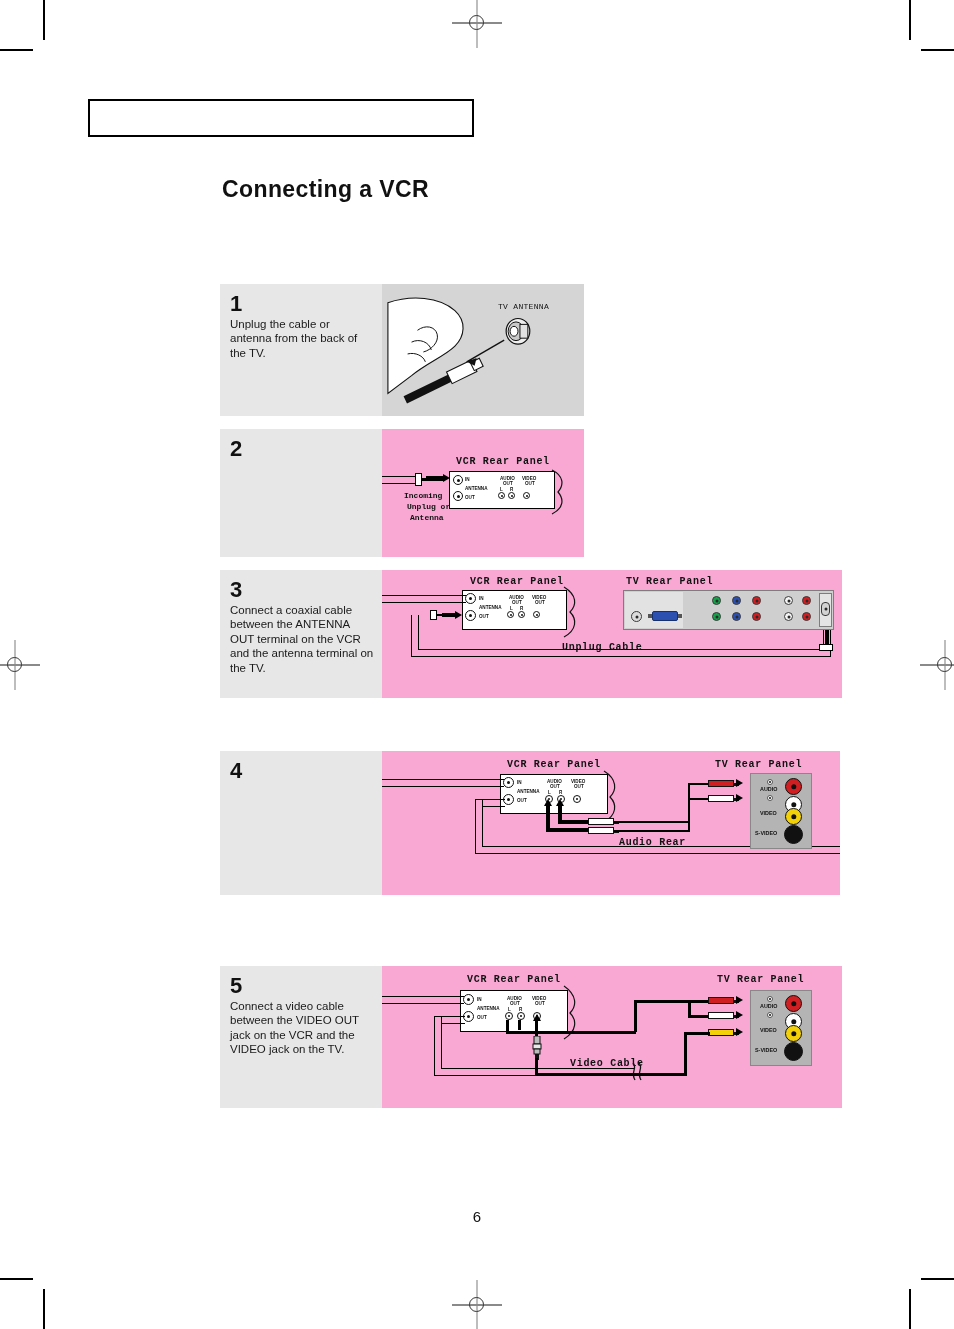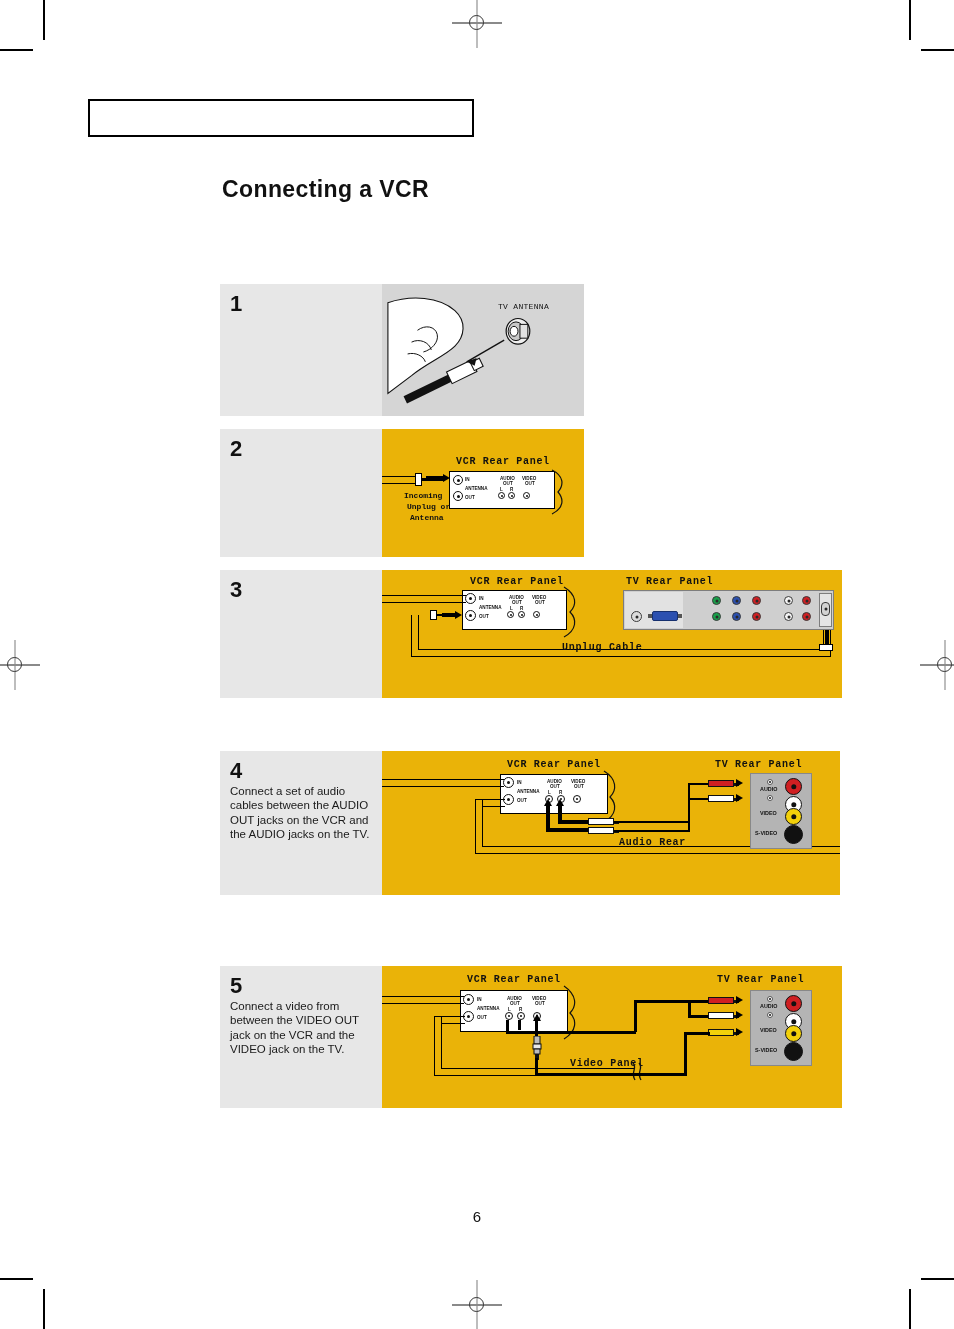--- a/index.html
+++ b/index.html
@@ -27,21 +27,21 @@
   .folio{
     position:absolute;left:0;top:1208px;width:954px;text-align:center;
     font-size:15px;color:#111;
   }
 
   
   .step{position:absolute;background:#e7e7e7;display:flex;}
   .step .txt{width:162px;box-sizing:border-box;padding:10px 8px 6px 10px;flex:none;}
   .step .num{font-size:22px;font-weight:bold;color:#111;line-height:20px;margin-bottom:3px;}
   .step .desc{font-size:11.5px;line-height:14.4px;color:#1a1a1a;}
-  .step .fig{position:relative;flex:1;background:#eab308;overflow:hidden;}
+  .step .fig{position:relative;flex:1;background:#f9a8d4;overflow:hidden;}
   .s1{left:220px;top:284px;width:364px;height:132px;}
   .s2{left:220px;top:429px;width:364px;height:128px;}
   .s3{left:220px;top:570px;width:622px;height:128px;}
   .s4{left:220px;top:751px;width:620px;height:144px;}
   .s5{left:220px;top:966px;width:622px;height:142px;}
   .s1 .fig{background:#d5d5d5;}
 
   
   .lbl{position:absolute;font-size:8.6px;font-weight:bold;color:#111;white-space:nowrap;font-family:Liberation Mono, monospace;}
   .lbl.big{font-size:10px;letter-spacing:.7px;}
@@ -103,20 +103,21 @@
     <div class="hl"></div>
     <div class="circ"></div>
 </div>
 
 <div class="headerbox"></div>
 <div class="page-title">Connecting a VCR</div>
 
 <div class="step s1">
   <div class="txt">
     <div class="num">1</div>
+    <div class="desc">Unplug the cable or antenna from the back of the TV.</div>
   </div>
   <div class="fig">
     <svg width="100%" height="100%" viewBox="0 0 205 132">
       <rect x="0" y="0" width="205" height="132" fill="#d5d5d5"></rect>
       <path d="M6 18 C30 10 58 12 74 26 C86 37 84 52 74 62 C64 72 44 80 30 92 L6 110 Z" fill="#ffffff" stroke="#111" stroke-width="1.1"></path>
       <path d="M36 46 C44 40 54 42 56 50 C58 58 50 66 42 68" fill="none" stroke="#111" stroke-width="1"></path>
       <path d="M30 58 C38 54 48 58 50 66" fill="none" stroke="#111" stroke-width="1"></path>
       <path d="M26 70 C34 68 42 72 44 78" fill="none" stroke="#111" stroke-width="1"></path>
       <g transform="rotate(-26 60 100)">
         <rect x="20" y="95" width="60" height="8" fill="#111"></rect>
@@ -176,20 +177,21 @@
     <div class="arrow r" style="left:61px;top:45px;"></div>
     <div class="lbl" style="left:22px;top:62px;font-size:8px;">Incoming</div>
     <div class="lbl" style="left:25px;top:73px;font-size:8px;">Unplug  or</div>
     <div class="lbl" style="left:28px;top:84px;font-size:8px;">Antenna</div>
   </div>
 </div>
 
 <div class="step s3">
   <div class="txt">
     <div class="num">3</div>
+    <div class="desc">Connect a coaxial cable between the ANTENNA OUT terminal on the VCR and the antenna terminal on the TV.</div>
   </div>
   <div class="fig">
     <div class="lbl big" style="left:88px;top:6px;">VCR  Rear  Panel</div>
     <div class="lbl big" style="left:244px;top:6px;">TV  Rear  Panel</div>
 
     <div class="box-w" style="left:80px;top:20px;width:105px;height:40px;"></div>
     <svg style="position:absolute;left:180px;top:15px;" width="22" height="54">
       <path d="M2 2 C15 10 15 20 8 27 C15 34 15 45 2 52" fill="none" stroke="#111" stroke-width="1.2"></path>
     </svg>
     <div class="jack" style="left:83px;top:23px;width:11px;height:11px;">
@@ -278,21 +280,20 @@
     <div class="tvwide" style="left:437px;top:23px;width:13px;height:34px;background:#e4e4e4;"></div>
     <div class="cjack" style="left:439px;top:32px;width:9px;height:14px;border-radius:4px;background:#d2d2d2;">
         <i></i>
       </div>
   </div>
 </div>
 
 <div class="step s4">
   <div class="txt">
     <div class="num">4</div>
-    <div class="desc">Connect a set of audio cables between the AUDIO OUT jacks on the VCR and the AUDIO jacks on the TV.</div>
   </div>
   <div class="fig">
     <div class="lbl big" style="left:125px;top:8px;">VCR  Rear  Panel</div>
     <div class="lbl big" style="left:333px;top:8px;">TV  Rear  Panel</div>
 
     <div class="box-w" style="left:118px;top:23px;width:108px;height:40px;"></div>
     <svg style="position:absolute;left:220px;top:18px;" width="22" height="56">
       <path d="M2 2 C15 10 15 21 8 28 C15 35 15 46 2 53" fill="none" stroke="#111" stroke-width="1.2"></path>
     </svg>
     <div class="jack" style="left:121px;top:26px;width:11px;height:11px;">
@@ -368,21 +369,21 @@
     <div class="rcajack" style="left:403px;top:57px;width:17px;height:17px;background:#f2d00a;">
         <i></i>
       </div>
     <div class="svid" style="left:402px;top:74px;width:19px;height:19px;"></div>
   </div>
 </div>
 
 <div class="step s5">
   <div class="txt">
     <div class="num">5</div>
-    <div class="desc">Connect a video from between the VIDEO OUT jack on the VCR and the VIDEO jack on the TV.</div>
+    <div class="desc">Connect a video cable between the VIDEO OUT jack on the VCR and the VIDEO jack on the TV.</div>
   </div>
   <div class="fig">
     <div class="lbl big" style="left:85px;top:8px;">VCR  Rear  Panel</div>
     <div class="lbl big" style="left:335px;top:8px;">TV  Rear  Panel</div>
 
     <div class="box-w" style="left:78px;top:24px;width:108px;height:42px;"></div>
     <svg style="position:absolute;left:180px;top:18px;" width="22" height="58">
       <path d="M2 2 C15 11 15 22 8 29 C15 36 15 47 2 55" fill="none" stroke="#111" stroke-width="1.2"></path>
     </svg>
     <div class="jack" style="left:81px;top:28px;width:11px;height:11px;">
@@ -444,21 +445,21 @@
     <svg style="position:absolute;left:147px;top:70px;" width="16" height="26">
       <rect x="5" y="0" width="6" height="8" fill="#bdbdbd" stroke="#111" stroke-width="1"></rect>
       <rect x="4" y="8" width="8" height="5" fill="#e8e8e8" stroke="#111" stroke-width="1"></rect>
       <rect x="5" y="13" width="6" height="5" fill="#bdbdbd" stroke="#111" stroke-width="1"></rect>
       <rect x="6" y="18" width="4" height="6" fill="#111"></rect>
     </svg>
     <div class="wire" style="left:153px;top:92px;width:3px;height:18px;"></div>
     <div class="wire" style="left:153px;top:107px;width:152px;height:3px;"></div>
     <div class="wire" style="left:302px;top:66px;width:3px;height:44px;"></div>
     <div class="wire" style="left:302px;top:66px;width:26px;height:3px;"></div>
-    <div class="lbl big" style="left:188px;top:92px;">Video  Panel</div>
+    <div class="lbl big" style="left:188px;top:92px;">Video  Cable</div>
 
     <div class="tvside" style="left:368px;top:24px;width:62px;height:76px;"></div>
     <div class="tiny" style="left:378px;top:38px;font-size:5.4px;">AUDIO</div>
     <div class="tiny" style="left:378px;top:62px;font-size:5.4px;">VIDEO</div>
     <div class="tiny" style="left:373px;top:82px;font-size:5.4px;">S-VIDEO</div>
     <div class="dotjack" style="left:385px;top:30px;width:6px;height:6px;border-color:#555;">
         <i></i>
       </div>
     <div class="dotjack" style="left:385px;top:46px;width:6px;height:6px;border-color:#555;">
         <i></i>

